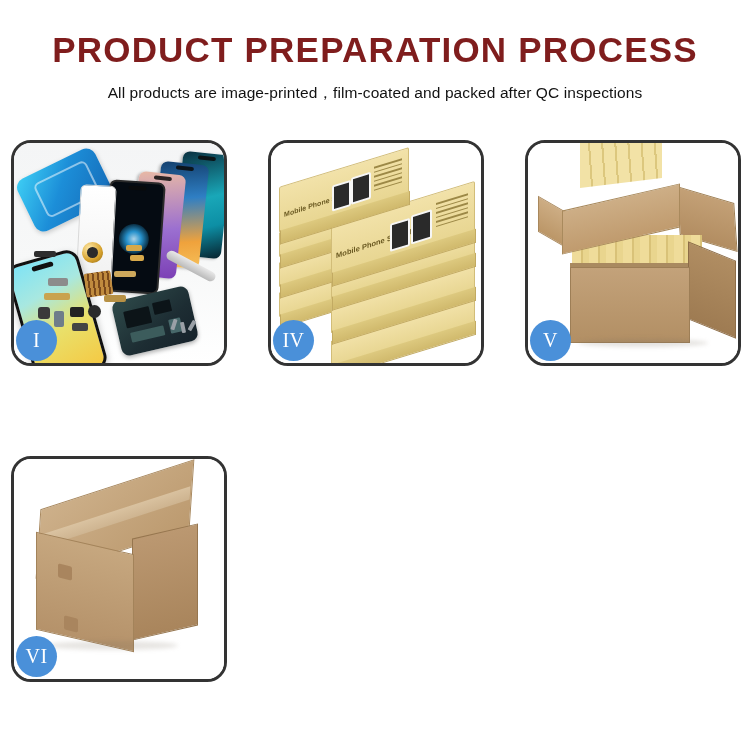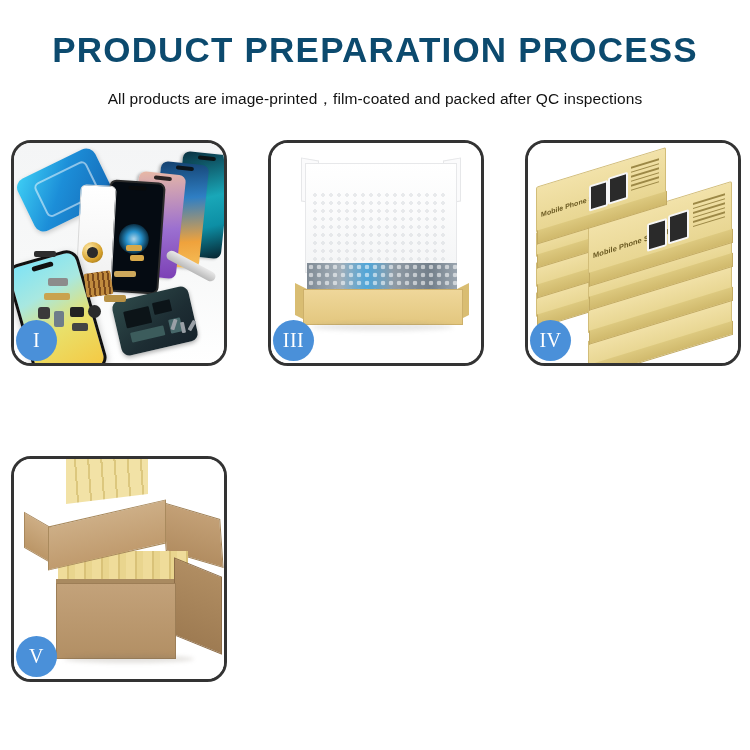--- a/index.html
+++ b/index.html
@@ -8,28 +8,28 @@
     background:#ffffff;
     font-family:"Liberation Sans",sans-serif;
     overflow:hidden;
     position:relative;
   }
   .header{text-align:center;padding-top:32px;}
   .title{
     font-size:35px;
     font-weight:bold;
     letter-spacing:1.2px;
-    color:#0c4a6e;
+    color:#7f1d1d;
     line-height:1;
     font-family:"Liberation Sans",sans-serif;
   }
   .subtitle{
     font-size:15.5px;
     color:#121212;
-    margin-top:22px;
+    margin-top:16px;
     letter-spacing:.1px;
   }
 
   .grid{
     position:absolute;
     left:11px;top:140px;
     width:728px;
     display:grid;
     grid-template-columns:216px 216px 216px;
     grid-template-rows:226px 226px;
@@ -314,34 +314,20 @@
       <div class="screws">
           <b></b>
           <b></b>
           <b></b>
         </div>
     </div>
     <div class="badge">I</div>
   </div>
 
 
-  <div class="panel">
-    <div class="panel-inner p3">
-      <div class="m-lidL"></div>
-      <div class="m-lidR"></div>
-      <div class="m-back"></div>
-      <div class="m-foam"></div>
-      <div class="m-content"></div>
-      <div class="m-frontL"></div>
-      <div class="m-frontR"></div>
-      <div class="m-front"></div>
-      <div class="m-shadow"></div>
-    </div>
-    <div class="badge">III</div>
-  </div>
 
   <div class="panel">
     <div class="panel-inner p4">
       <div class="stack">
         <div class="kb kbH">
             <span class="side"></span>
           </div>
         <div class="kb kbG">
             <span class="side"></span>
           </div>
@@ -402,14 +388,27 @@
       <div class="c5-goods2"></div>
       <div class="c5-flapTop"></div>
       <div class="c5-rim"></div>
       <div class="c5-right"></div>
       <div class="c5-front"></div>
       <div class="c5-shadow"></div>
     </div>
     <div class="badge">V</div>
   </div>
 
+  <div class="panel">
+    <div class="panel-inner p6">
+      <div class="c6-flap"></div>
+      <div class="c6-top"></div>
+      <div class="c6-tape"></div>
+      <div class="c6-right"></div>
+      <div class="c6-front"></div>
+      <div class="c6-handle c6-h1"></div>
+      <div class="c6-handle c6-h2"></div>
+      <div class="c6-shadow"></div>
+    </div>
+    <div class="badge">VI</div>
+  </div>
 
 </div>
 
 </body></html>

